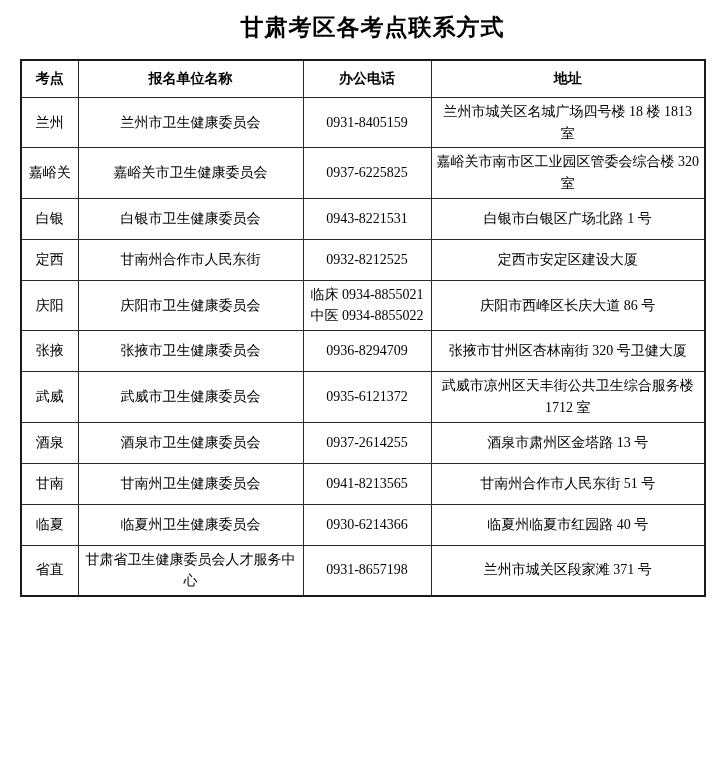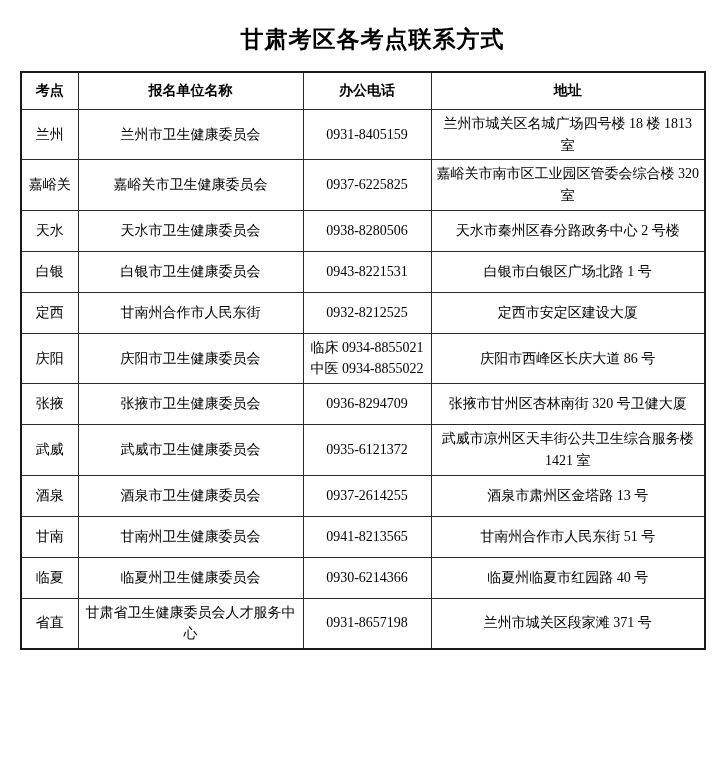--- a/index.html
+++ b/index.html
@@ -15,21 +15,21 @@
     position: relative;
     width: 712px;
     height: 775px;
     background: #ffffff;
     overflow: hidden;
   }
   .doc-title {
     text-align: center;
     font-size: 23px;
     font-weight: bold;
-    margin: 24px 0 16px 0;
+    margin: 12px 0 16px 0;
     letter-spacing: 1px;
     padding-left: 33px;
   }
   table.contact-table {
     border-collapse: collapse;
     table-layout: fixed;
     margin-left: 20px;
     width: 684px;
     border: 2px solid #1a1a1a;
   }
@@ -90,26 +90,20 @@
   </tr>
 
 
   <tr>
     <td class="col-site">嘉峪关</td>
     <td class="col-unit">嘉峪关市卫生健康委员会</td>
     <td class="col-phone">0937-6225825</td>
     <td class="col-address">嘉峪关市南市区工业园区管委会综合楼 320 室</td>
   </tr>
 
-  <tr>
-    <td class="col-site">天水</td>
-    <td class="col-unit">天水市卫生健康委员会</td>
-    <td class="col-phone">0938-8280506</td>
-    <td class="col-address">天水市秦州区春分路政务中心 2 号楼</td>
-  </tr>
 
 
   <tr>
     <td class="col-site">白银</td>
     <td class="col-unit">白银市卫生健康委员会</td>
     <td class="col-phone">0943-8221531</td>
     <td class="col-address">白银市白银区广场北路 1 号</td>
   </tr>
 
   <tr>
@@ -133,21 +127,21 @@
     <td class="col-site">张掖</td>
     <td class="col-unit">张掖市卫生健康委员会</td>
     <td class="col-phone">0936-8294709</td>
     <td class="col-address">张掖市甘州区杏林南街 320 号卫健大厦</td>
   </tr>
 
   <tr>
     <td class="col-site">武威</td>
     <td class="col-unit">武威市卫生健康委员会</td>
     <td class="col-phone">0935-6121372</td>
-    <td class="col-address">武威市凉州区天丰街公共卫生综合服务楼 1421 室</td>
+    <td class="col-address">武威市凉州区天丰街公共卫生综合服务楼 1712 室</td>
   </tr>
 
   <tr>
     <td class="col-site">酒泉</td>
     <td class="col-unit">酒泉市卫生健康委员会</td>
     <td class="col-phone">0937-2614255</td>
     <td class="col-address">酒泉市肃州区金塔路 13 号</td>
   </tr>
 
   <tr>

